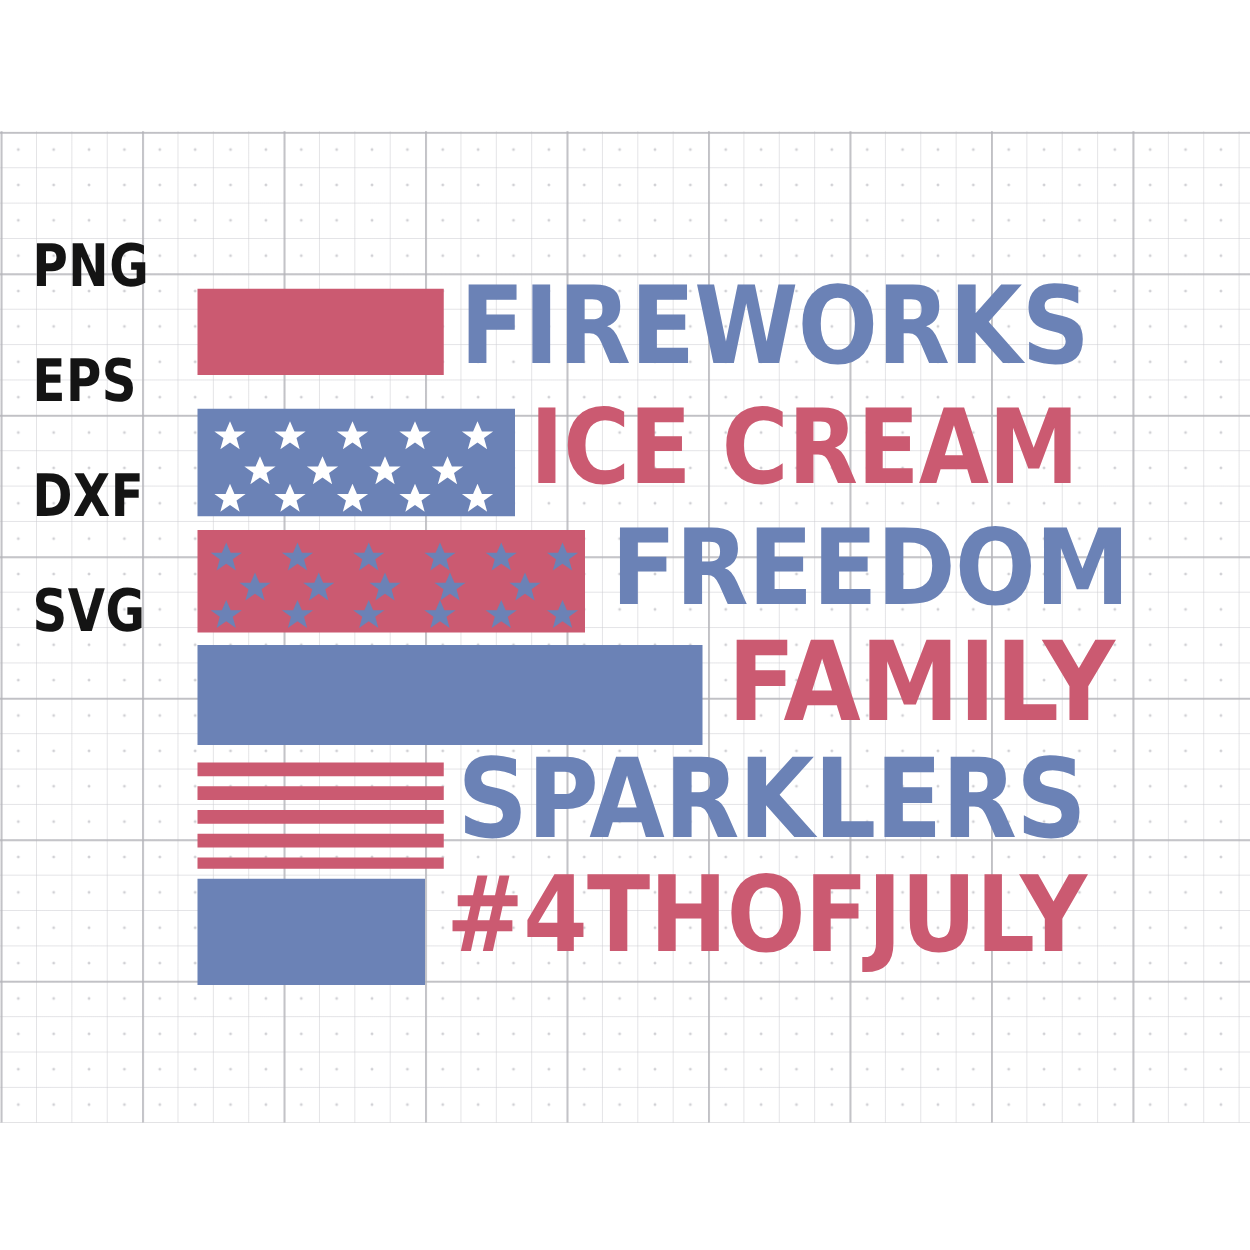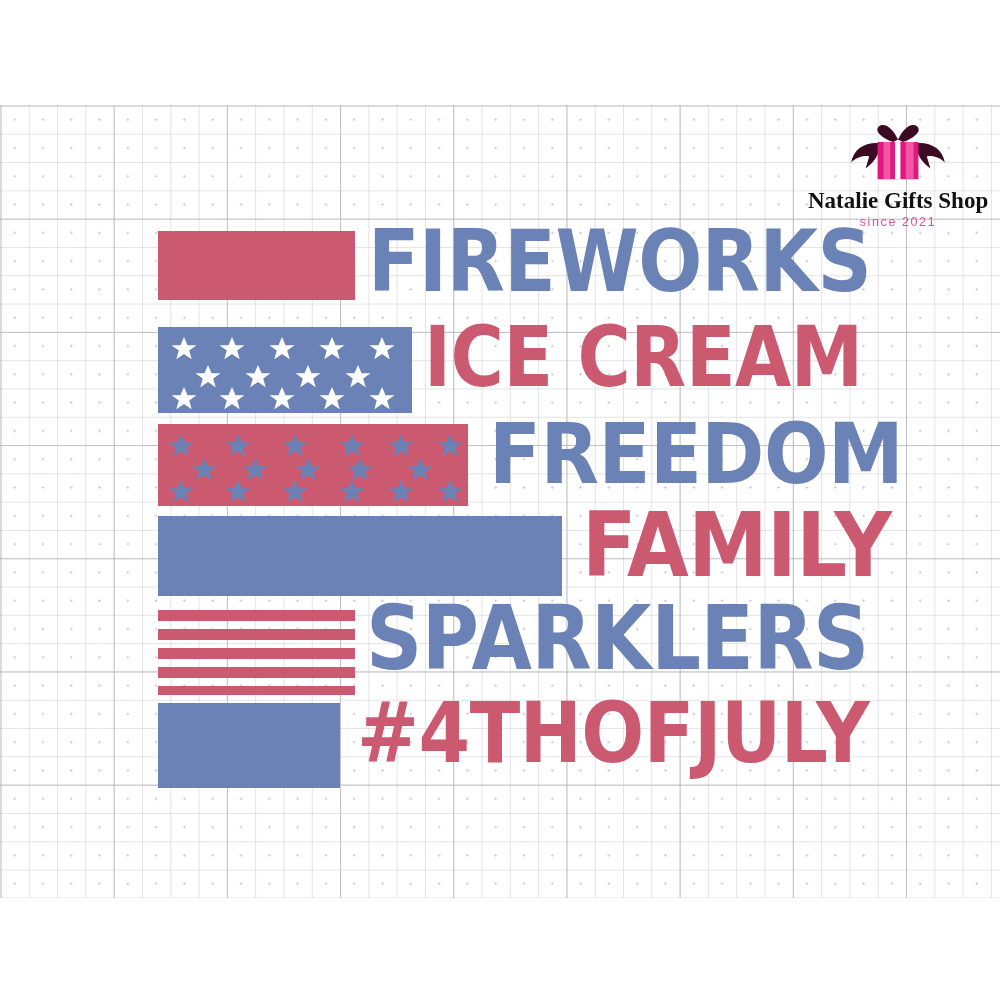--- a/index.html
+++ b/index.html
@@ -116,40 +116,27 @@
   }
 </style>
 </head>
 <body>
 
 <div id="canvas">
 
   <div id="grid-bg"></div>
   <div id="grid-dots"></div>
 
-
-  <div id="logo">
-    <svg id="logo-mark" viewBox="0 0 200 120">
-
-      <path d="M100 36 C 92 18, 78 6, 68 14 C 60 21, 72 33, 92 40 Z" fill="#3d0a24"></path>
-      <path d="M100 36 C 108 18, 122 6, 132 14 C 140 21, 128 33, 108 40 Z" fill="#3d0a24"></path>
-
-      <path d="M70 42 C 44 40, 26 52, 22 74 C 30 66, 42 62, 52 64 L 46 84 C 60 74, 70 60, 70 42 Z" fill="#3d0a24"></path>
-      <path d="M130 42 C 156 40, 174 52, 178 74 C 170 66, 158 62, 148 64 L 154 84 C 140 74, 130 60, 130 42 Z" fill="#3d0a24"></path>
-
-      <rect x="66" y="40" width="68" height="62" fill="#e0187f"></rect>
-
-      <rect x="76" y="40" width="11" height="62" fill="#f263ad" opacity="0.85"></rect>
-      <rect x="113" y="40" width="13" height="62" fill="#f263ad" opacity="0.85"></rect>
-
-      <rect x="95" y="40" width="9" height="62" fill="#ffffff"></rect>
-    </svg>
-    <div id="logo-name">Natalie Gifts Shop</div>
-    <div id="logo-since">since 2021</div>
+  <div id="format-list">
+    <div class="format-label">PNG</div>
+    <div class="format-label">EPS</div>
+    <div class="format-label">DXF</div>
+    <div class="format-label">SVG</div>
   </div>
+
 
   <svg id="artwork" viewBox="0 0 1000 1000">
     <defs>
 
       <g id="star5">
         <polygon points="0,-12 3.53,-3.71 12.5,-3.71 5.2,1.42 7.72,10.3 0,5 -7.72,10.3 -5.2,1.42 -12.5,-3.71 -3.53,-3.71"></polygon>
       </g>
     </defs>
 
     <g>

